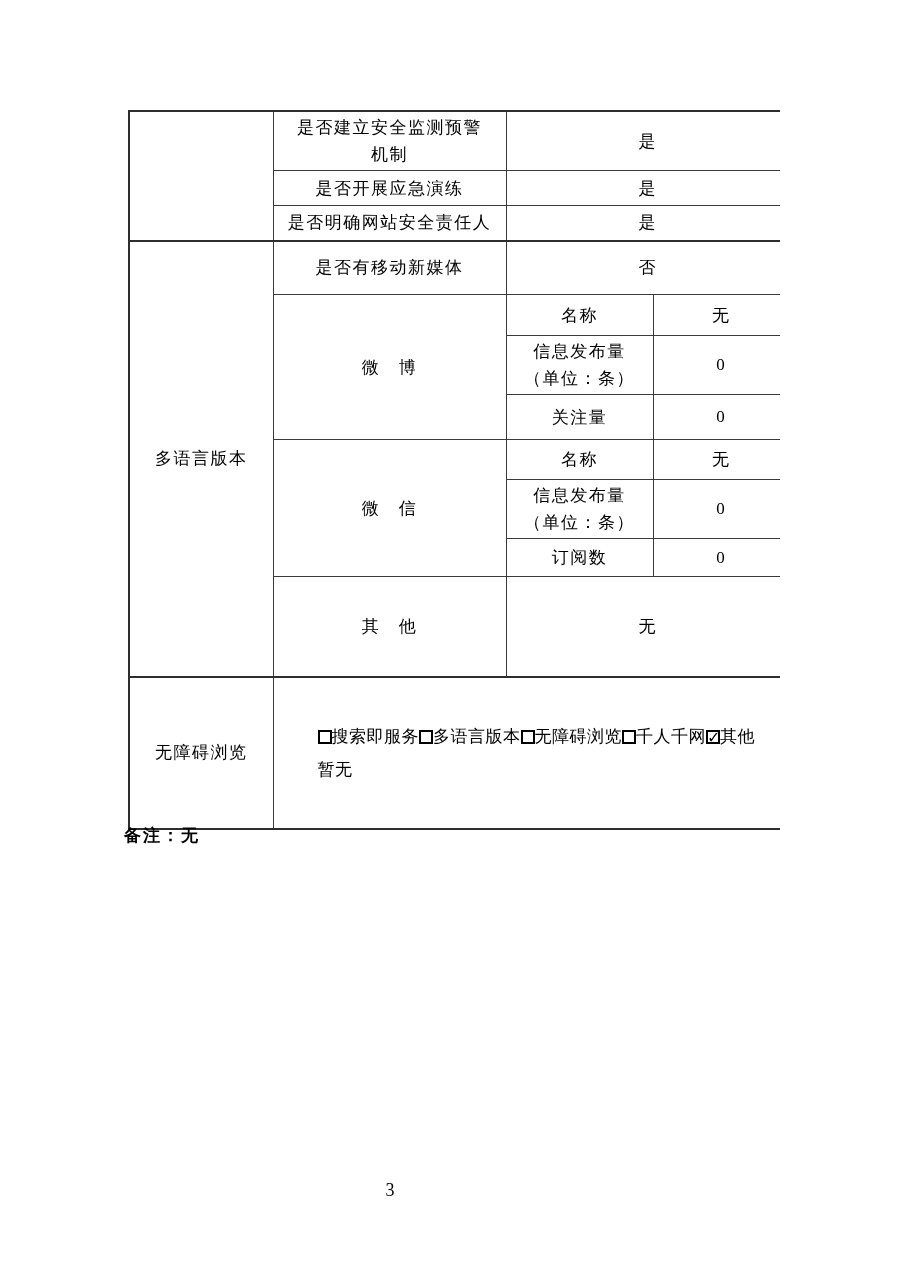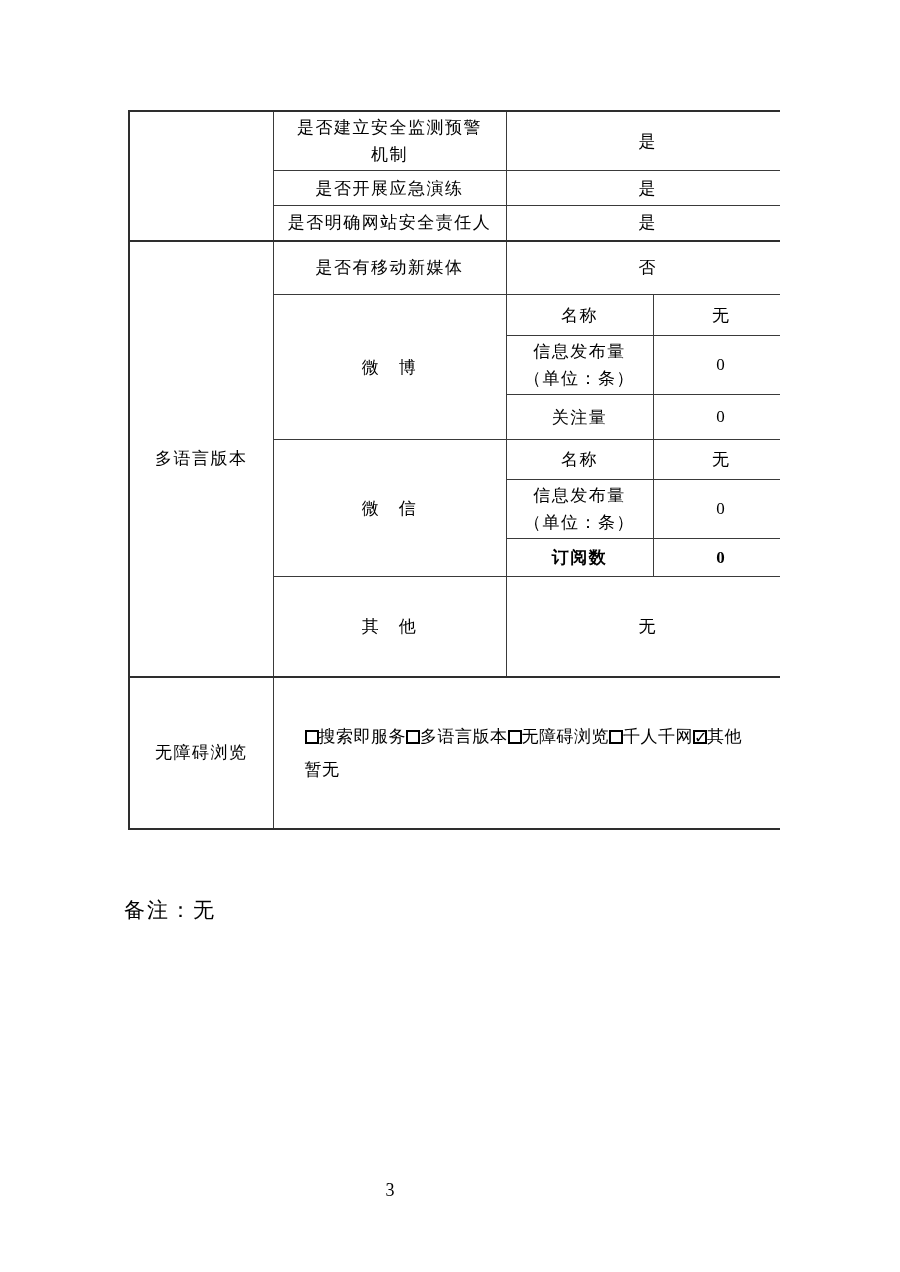--- a/index.html
+++ b/index.html
@@ -25,24 +25,24 @@
     vertical-align:middle;
     font-size:17px;
     letter-spacing:1.5px;
     padding:2px 4px;
   }
   tr.section-start td { border-top:2px solid #2e2e2e; }
   .pre { white-space:pre-line; line-height:27px; }
   tr.r1 td{height:53px;} tr.r2 td{height:35px;margin-left:24px;} tr.r3 td{height:35px;margin-top:48px;}
   tr.r4 td{height:54px;text-align:center;} tr.r5 td{height:41px;} tr.r6 td{height:57px;}
   tr.r7 td{height:45px;margin-left:16px;} tr.r8 td{height:40px;} tr.r9 td{height:55px;}
-  tr.r10 td{height:38px;font-weight:bold;} tr.r11 td{height:100px;} tr.r12 td{height:152px;}
+  tr.r10 td{height:38px;} tr.r11 td{height:100px;} tr.r12 td{height:152px;}
   td.innovation-cell {
     text-align:left;
-    padding-left:31px;
+    padding-left:44px;
     letter-spacing:0.5px;
   }
   .inno-line { line-height:26px; margin-bottom:8px; white-space:nowrap; }
   .inno-item { display:inline; }
   .cb {
     display:inline-block;
     width:14px; height:14px;
     border:2.5px solid #000;
     background:#fff;
     vertical-align:-2px;
@@ -51,22 +51,22 @@
   .cb.checked::after {
     content:"✓";
     position:absolute; left:-1px; top:-7px;
     font-size:16px; font-weight:bold;
     font-family:"DejaVu Sans",sans-serif;
     color:#000;
   }
   .inno-other-line { line-height:24px; }
   .underlined { text-underline-offset:4px;text-align:center; }
   .note {
-    position:absolute; left:124px; top:896px;
-    font-size:21px; font-weight:normal; letter-spacing:2px;
+    position:absolute; left:124px; top:824px;
+    font-size:17px; font-weight:bold; letter-spacing:2px;
   }
   .page-number {
     position:absolute; left:0; top:1180px;
     width:100%; text-align:center;
     font-size:18px;
   }
 </style>
 </head>
 <body>
 

